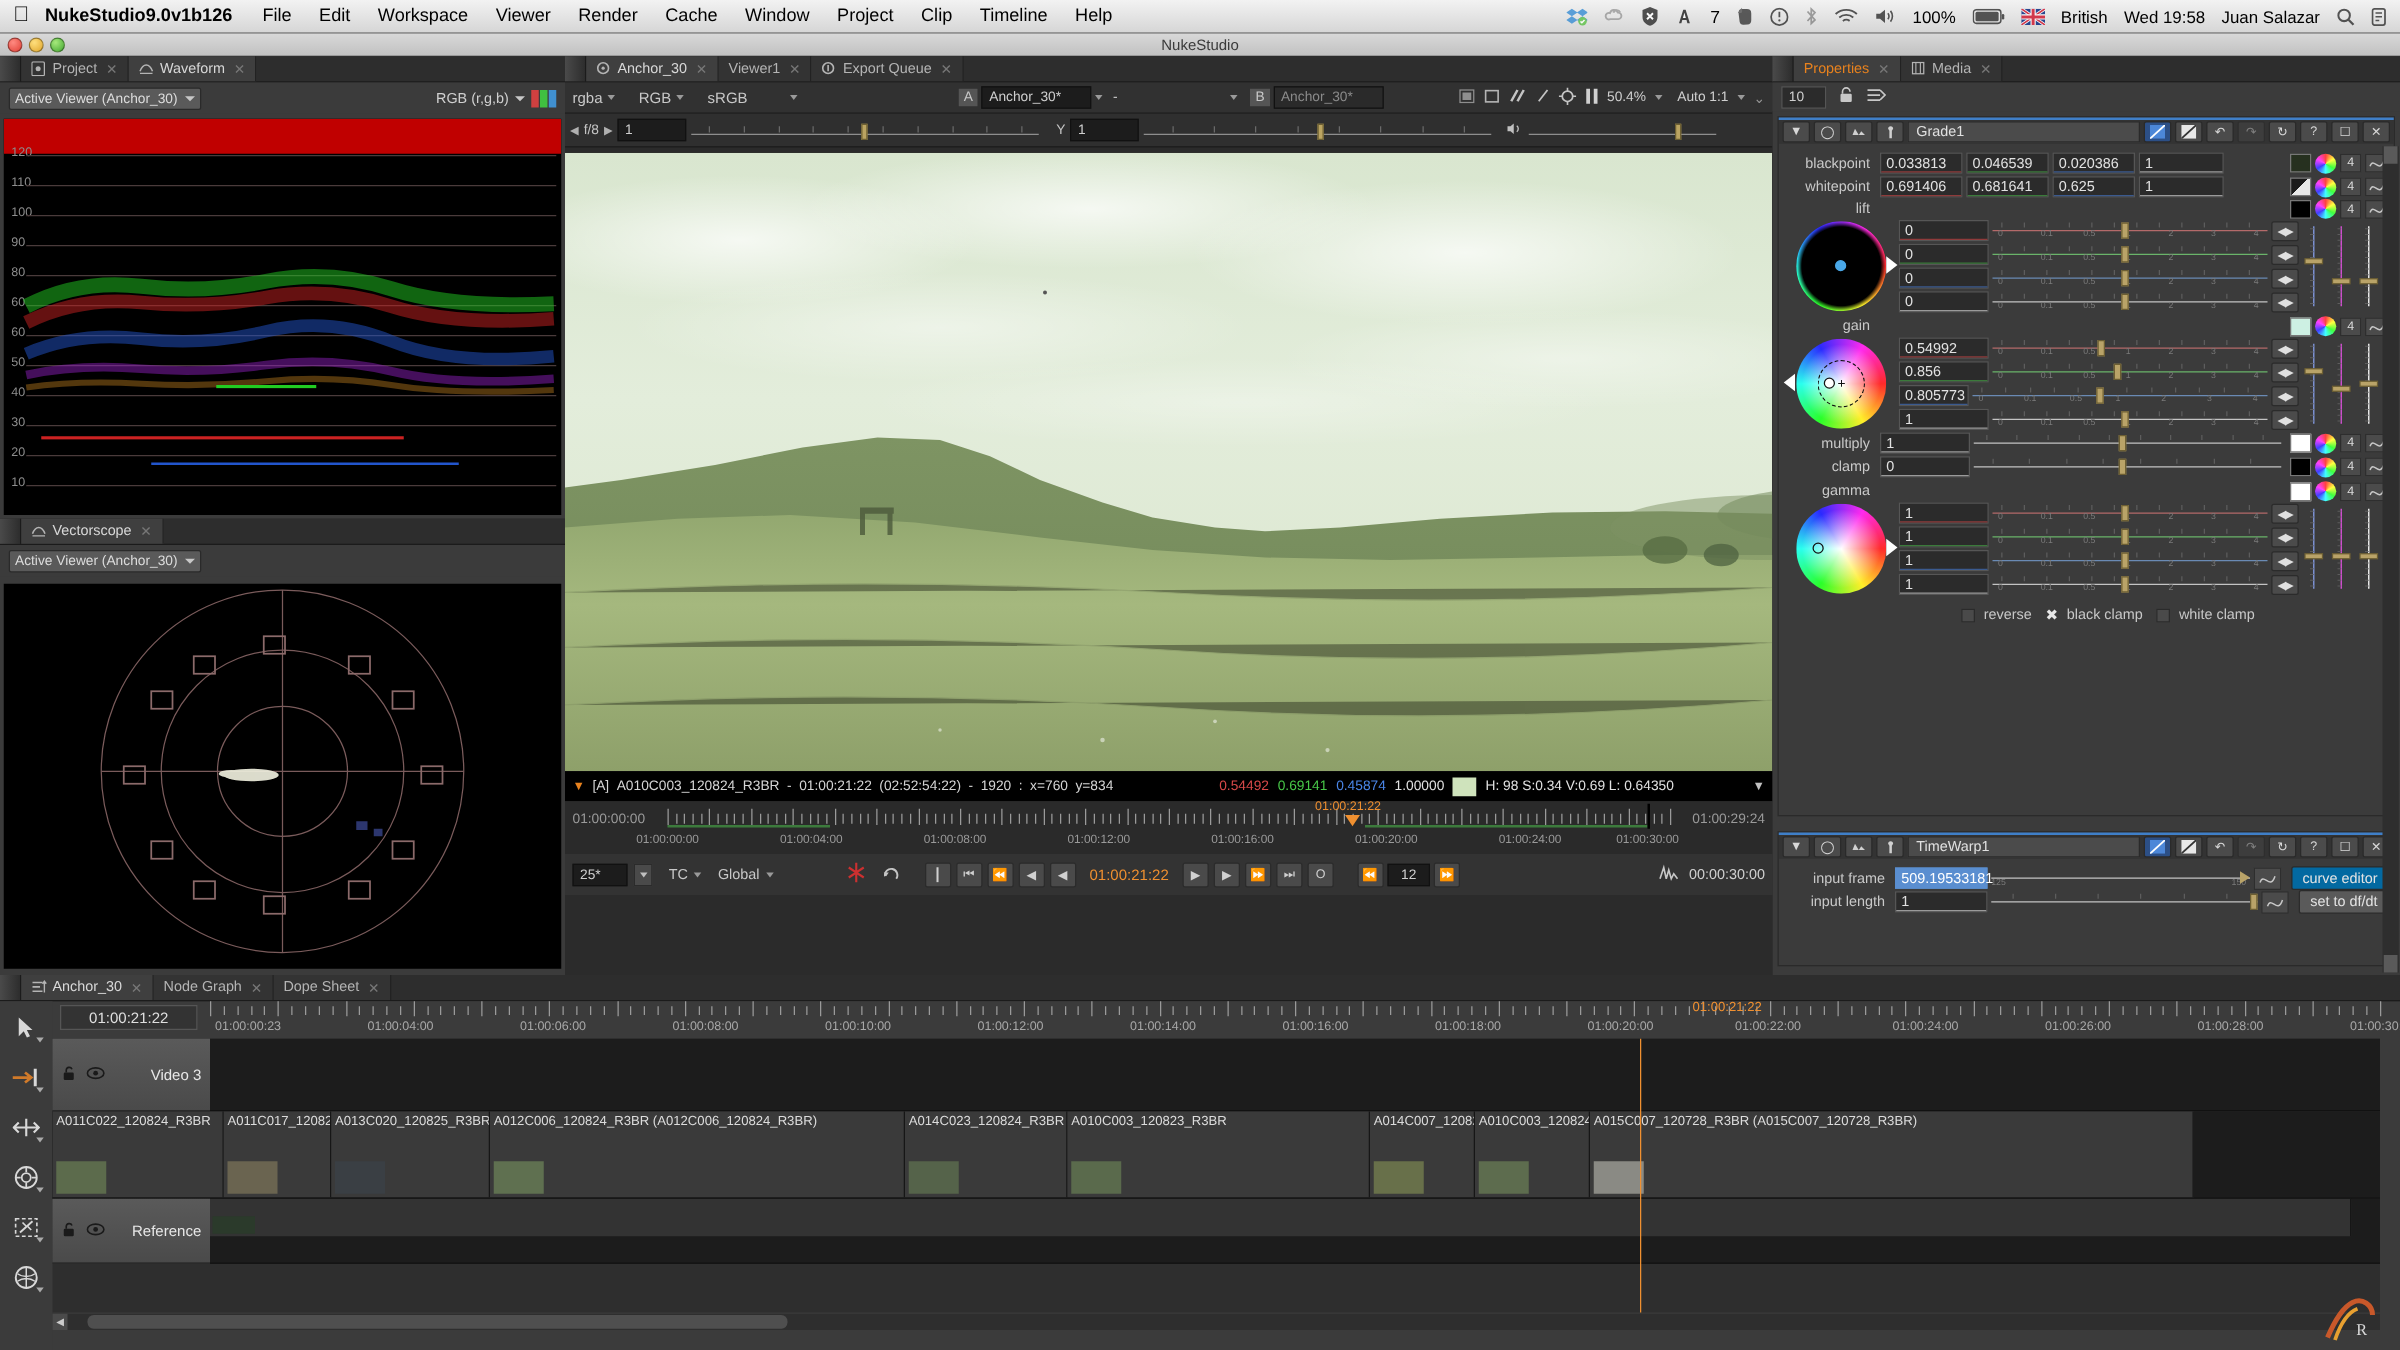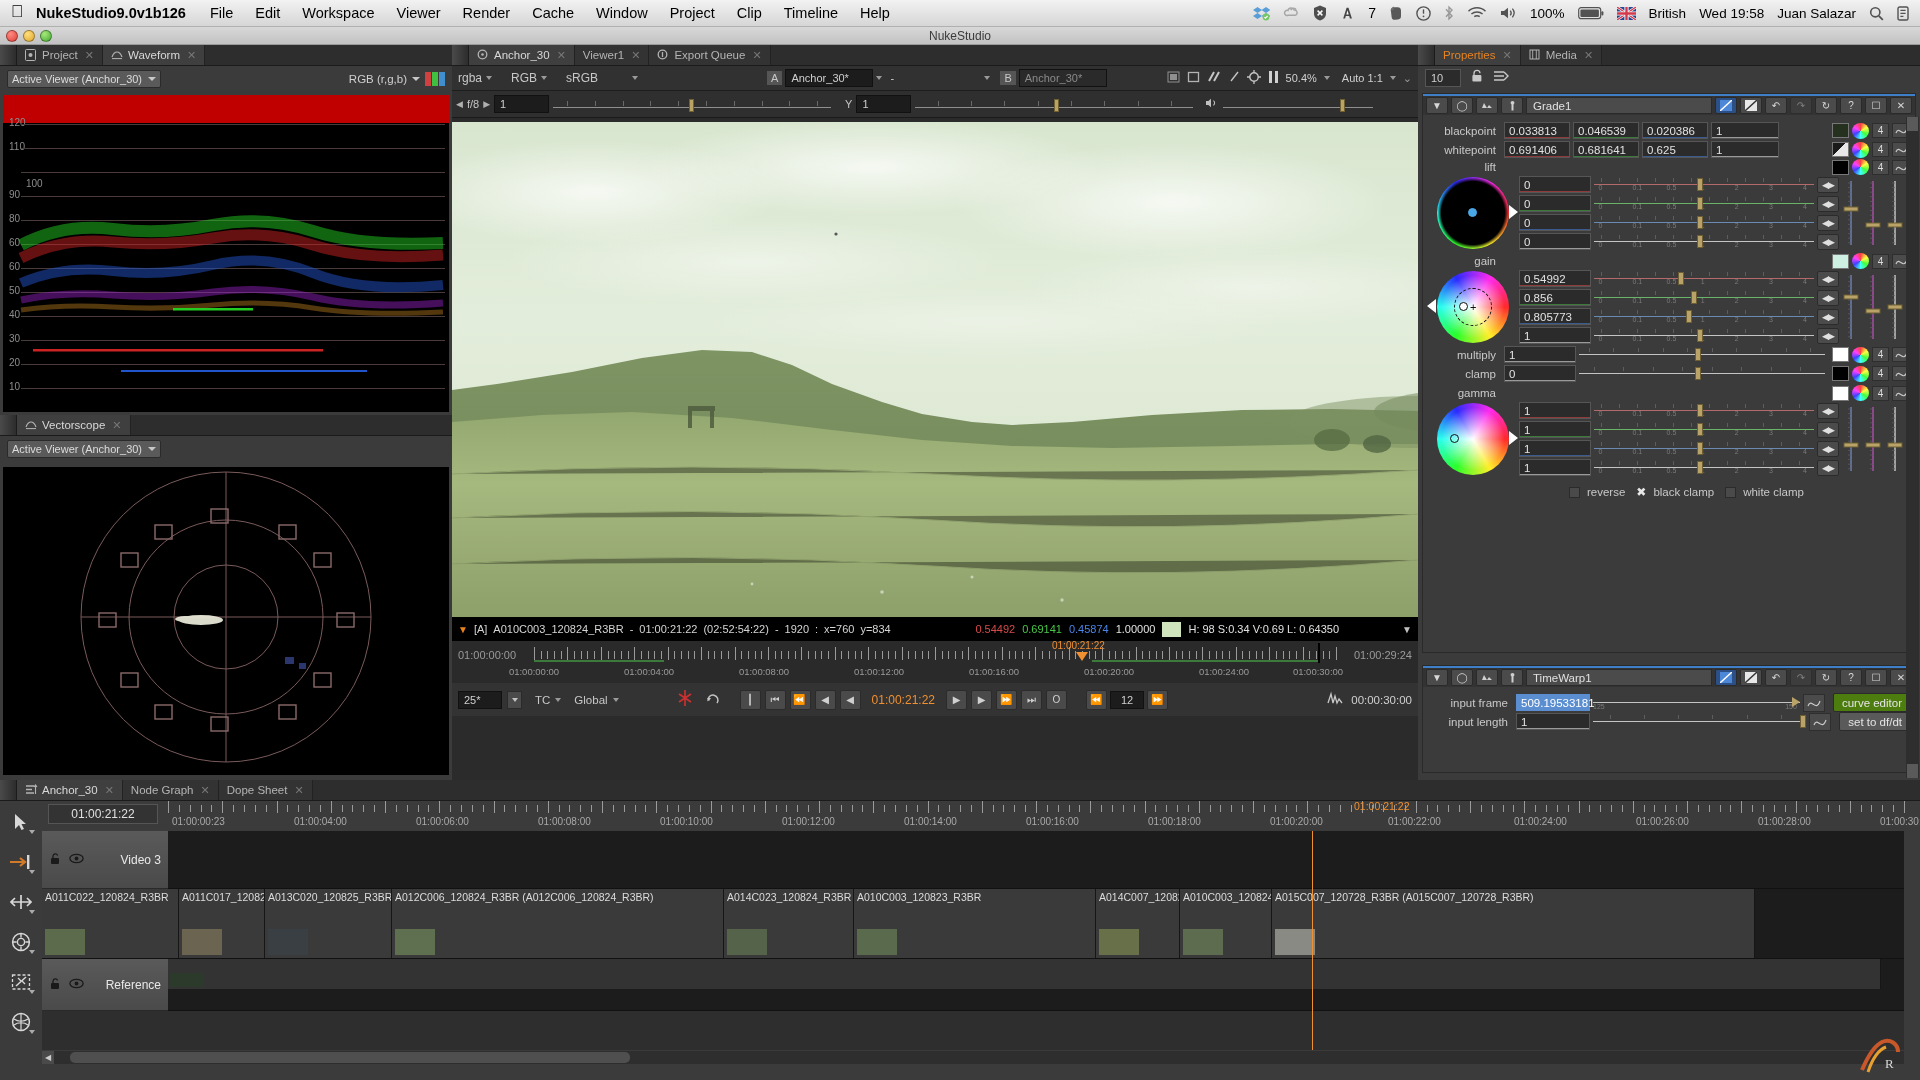--- a/index.html
+++ b/index.html
@@ -344,21 +344,21 @@
       </span>
     </div>
   </div>
   <div id="wfScope">
     <div style="position:absolute;left:0;top:0;width:100%;height:28px;background:#c00000"></div>
     <div id="wfLabels">
         <div class="wflabel" style="top: 22px;">120</div>
         <div class="wfgrid" style="top: 29px;"></div>
         <div class="wflabel" style="top: 46px;">110</div>
         <div class="wfgrid" style="top: 53px;"></div>
-        <div class="wflabel" style="top: 83px; margin-left: 17px;">100</div>
+        <div class="wflabel" style="top: 70px;">100</div>
         <div class="wfgrid" style="top: 77px;"></div>
         <div class="wflabel" style="top: 94px;">90</div>
         <div class="wfgrid" style="top: 101px;"></div>
         <div class="wflabel" style="top: 118px;">80</div>
         <div class="wfgrid" style="top: 125px;"></div>
         <div class="wflabel" style="top: 142px;">60</div>
         <div class="wfgrid" style="top: 149px;"></div>
         <div class="wflabel" style="top: 166px;">60</div>
         <div class="wfgrid" style="top: 173px;"></div>
         <div class="wflabel" style="top: 190px;">50</div>
@@ -1193,21 +1193,21 @@
                 <span class="sl" style="left: 33%;">0.5</span>
                 <span class="sl" style="left: 48.5%;">1</span>
                 <span class="sl" style="left: 64%;">2</span>
                 <span class="sl" style="left: 79.5%;">3</span>
                 <span class="sl" style="left: 95%;">4</span>
                 <div class="sh" style="left: 44%;"></div>
               </div>
               <span class="arrBtn">◀▶</span>
             </div>
             <div style="display: flex; align-items: center; gap: 3px; height: 19px;">
-              <span class="kField uB" style="width: 72px;">0.805773</span>
+              <span class="kField uB" style="width: 56px;">0.805773</span>
               <div class="slider2">
                 <div class="line" style="background: rgb(106, 138, 180);"></div>
                 <div class="tk" style="left: 3%;"></div>
                 <div class="tk" style="left: 11.2%;"></div>
                 <div class="tk" style="left: 19.4%;"></div>
                 <div class="tk" style="left: 27.6%;"></div>
                 <div class="tk" style="left: 35.8%;"></div>
                 <div class="tk" style="left: 44%;"></div>
                 <div class="tk" style="left: 52.2%;"></div>
                 <div class="tk" style="left: 60.4%;"></div>
@@ -1591,21 +1591,21 @@
         <div class="line" style="background:#c4c4c4"></div>
         <span class="sl" style="left:0;top:9px">125</span>
         <span class="sl" style="right:3px;top:9px">150</span>
         <div style="position:absolute;right:0;top:3px;width:0;height:0;border-top:5px solid transparent;border-bottom:5px solid transparent;border-left:8px solid #b9a368"></div>
       </div>
       <span class="animBtn" style="width:22px;height:18px">
           <svg width="14" height="10">
             <path d="M1 8c3-9 8 7 12-5" stroke="#c8c8c8" stroke-width="1.2" fill="none"></path>
           </svg>
         </span>
-      <span style="background:#4d7c0f;border:1px solid #2b2b2b;border-radius:2px;height:19px;display:flex;align-items:center;padding:2px 8px;font-size:11.5px;color:#e4e4e4;margin-left:5px">curve editor</span>
+      <span style="background:#0369a1;border:1px solid #2b2b2b;border-radius:2px;height:19px;display:flex;align-items:center;padding:2px 8px;font-size:11.5px;color:#e4e4e4;margin-left:5px">curve editor</span>
     </div>
     <div class="kRow">
       <span class="kLbl" style="width:86px">input length</span>
       <span class="kField uW" style="width:74px">1</span>
       <div class="slider2">
         <div class="line" style="background:#c4c4c4"></div>
         <div class="tk" style="left:8%"></div>
           <div class="tk" style="left:24%"></div>
         <div class="tk" style="left:40%"></div>
           <div class="tk" style="left:56%"></div>

